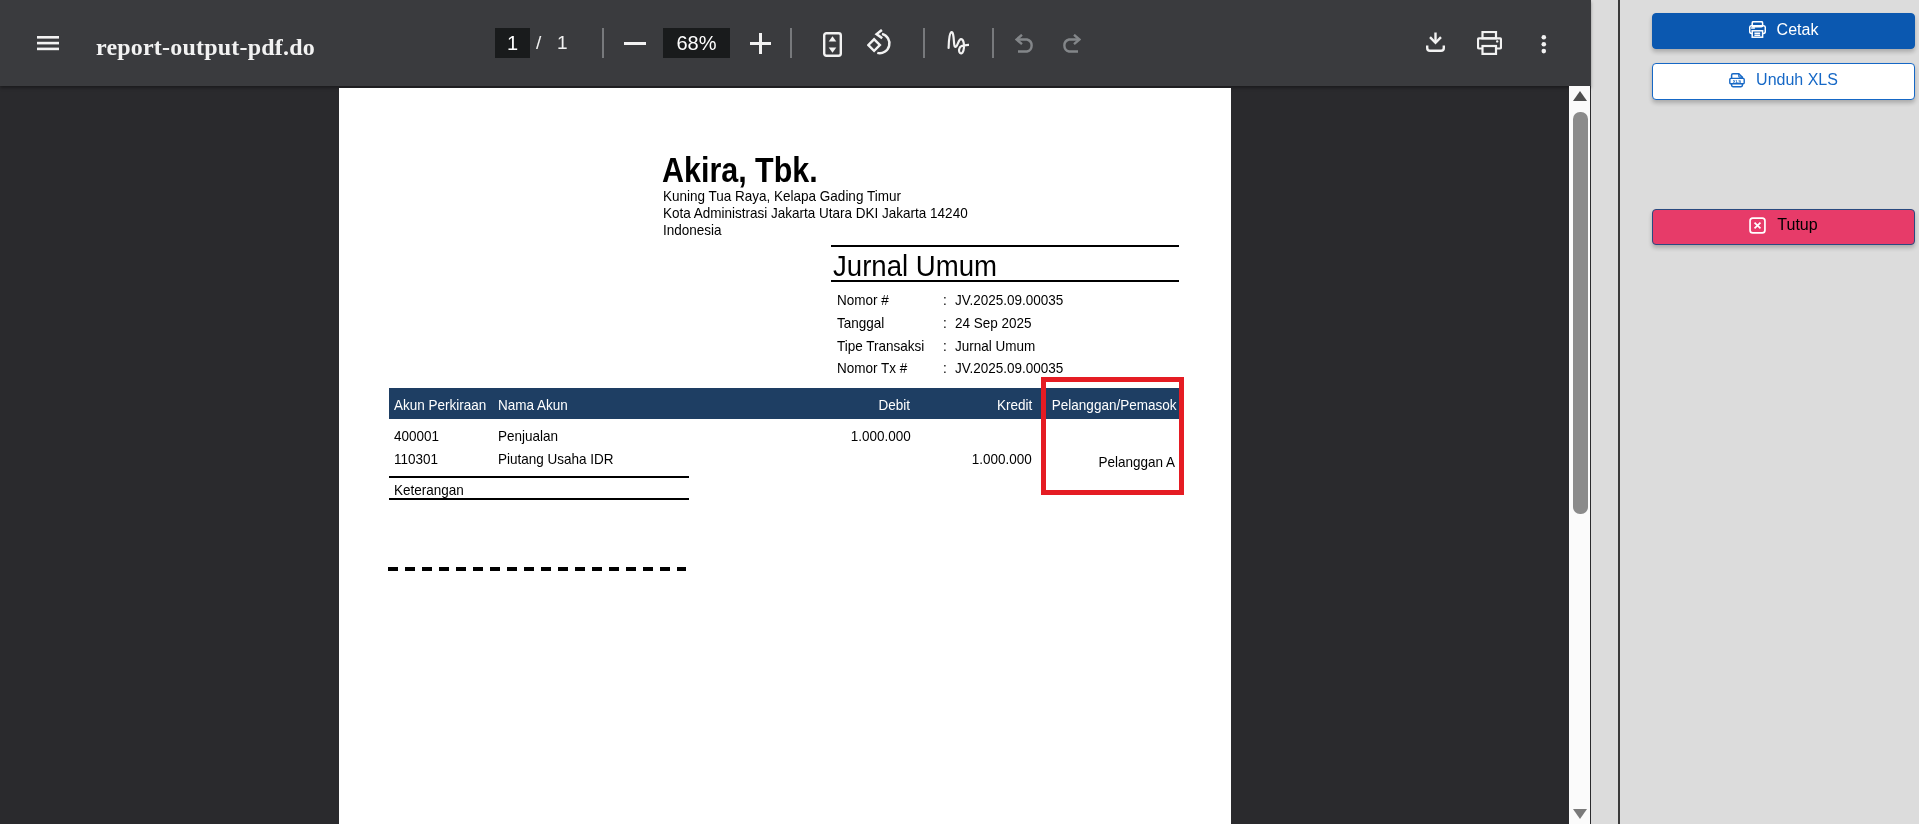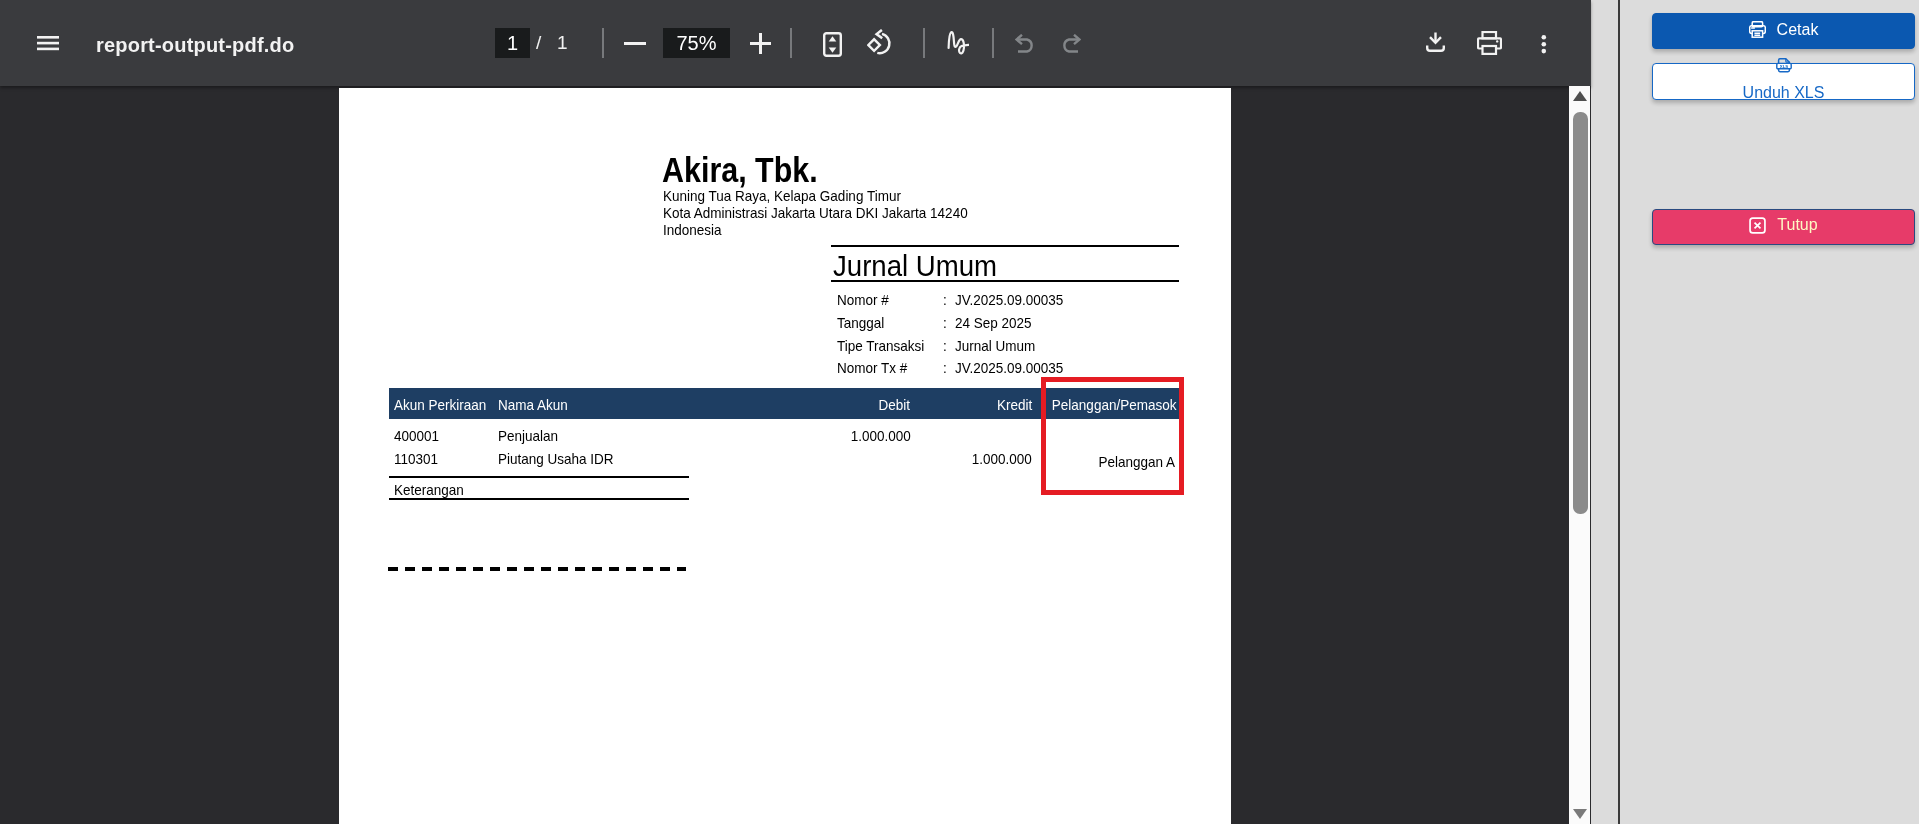--- a/index.html
+++ b/index.html
@@ -22,41 +22,41 @@
   #sbar { position:absolute; left:1569px; top:86px; width:21px; height:738px; background:#fbfbfb; }
   #sbar .thumb { position:absolute; left:3.5px; top:26px; width:15px; height:402px; background:#8b8b8b; border-radius:7px; }
   .arr { position:absolute; left:3.5px; width:0; height:0; border-left:7px solid transparent; border-right:7px solid transparent; }
   
   #sidebar { position:absolute; left:1618px; top:0; width:288px; height:824px; background:#dcdcdc; border-left:2px solid #3a3a3a; }
   .sbtn { position:absolute; left:32px; width:263px; border-radius:4px; text-align:center;
     font-size:16px; font-family:"Liberation Sans", sans-serif; display:flex; align-items:center; justify-content:center; gap:11px;
     box-shadow:0 3px 4px rgba(0,0,0,0.22); padding-bottom:3px; }
   .sbtn svg { flex:0 0 auto; }
   .blue-f { background:#0b58b0; color:#fff; border:1px solid #0b58b0; }
-  .blue-o { background:#fff; color:#1668c6; border:1px solid #1668c6;flex-direction:column; }
-  .pink-f { background:#e73b69; color:#fef9c3; border:1px solid #2a4a80; }
+  .blue-o { background:#fff; color:#1668c6; border:1px solid #1668c6; }
+  .pink-f { background:#e73b69; color:#000000; border:1px solid #2a4a80; }
 </style>
 </head>
 <body>
 <div id="viewer">
   <div id="toolbar">
 
     <svg class="abs" style="left:37px;top:36px" width="22" height="15" viewBox="0 0 22 15">
       <rect x="0" y="0" width="22" height="2.6" fill="#f2f2f2"></rect>
       <rect x="0" y="5.8" width="22" height="2.6" fill="#f2f2f2"></rect>
       <rect x="0" y="11.6" width="22" height="2.6" fill="#f2f2f2"></rect>
     </svg>
-    <div class="abs tbtext" style="left:96px;top:34px;font-size:20px;font-weight:600;letter-spacing:0.2px;">report-output-pdf.do</div>
+    <div class="abs tbtext" style="left:96px;top:34px;font-size:24px;font-weight:600;letter-spacing:0.2px;font-family:Liberation Serif, serif;">report-output-pdf.do</div>
 
     <div class="darkbox" style="left:495px;top:28px;width:35px;height:30px;font-size:20px;line-height:30px;">1</div>
     <div class="abs tbtext" style="left:536px;top:32px;font-size:19px;">/&nbsp;&nbsp;&nbsp;1</div>
     <div class="vdiv" style="left:602px;"></div>
 
     <div class="abs" style="left:624px;top:42px;width:22px;height:2.5px;background:#f2f2f2;"></div>
-    <div class="darkbox" style="left:663px;top:28px;width:67px;height:30px;font-size:20px;line-height:31px;">75%</div>
+    <div class="darkbox" style="left:663px;top:28px;width:67px;height:30px;font-size:20px;line-height:31px;">68%</div>
 
     <div class="abs" style="left:750px;top:42px;width:21px;height:2.5px;background:#f2f2f2;"></div>
     <div class="abs" style="left:759.2px;top:33px;width:2.5px;height:21px;background:#f2f2f2;"></div>
     <div class="vdiv" style="left:790px;"></div>
 
     <svg class="abs" style="left:823px;top:32px" width="19" height="25" viewBox="0 0 19 25" fill="none" stroke="#f2f2f2">
       <rect x="1.2" y="1.2" width="16.6" height="22.6" rx="2.2" stroke-width="2.4"></rect>
       <path d="M9.5 4.2 L13.3 9.6 L5.7 9.6 Z" fill="#f2f2f2" stroke="none"></path>
       <path d="M9.5 20.8 L13.3 15.4 L5.7 15.4 Z" fill="#f2f2f2" stroke="none"></path>
     </svg>

